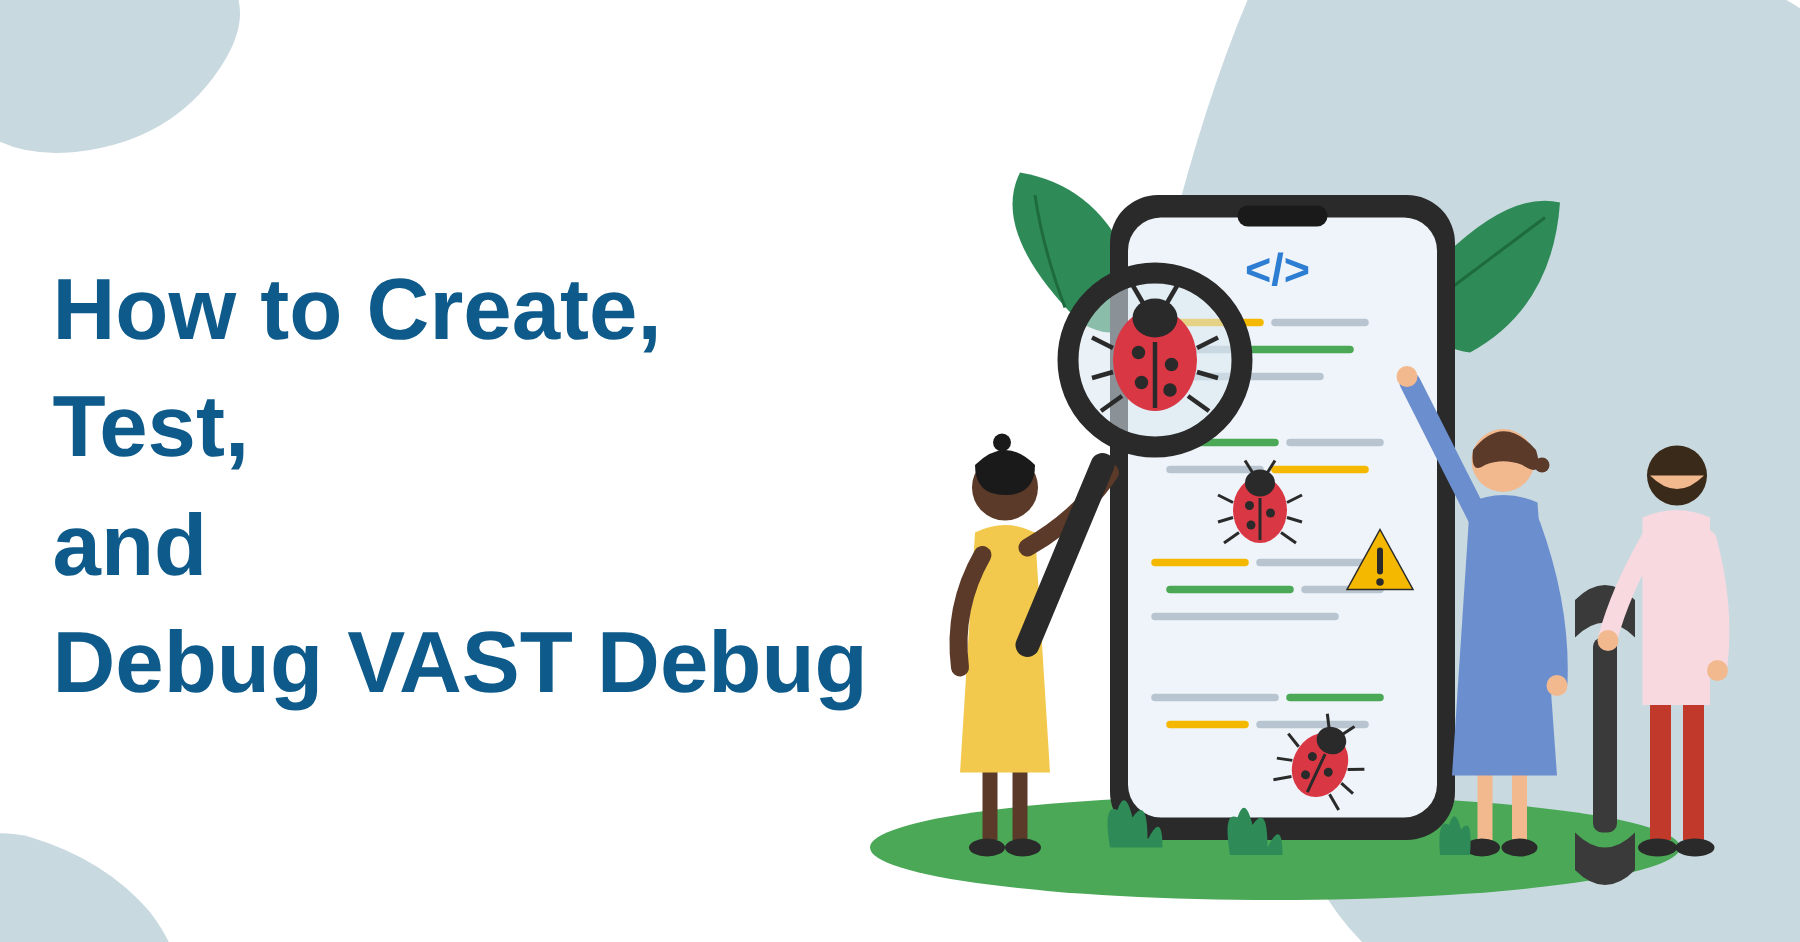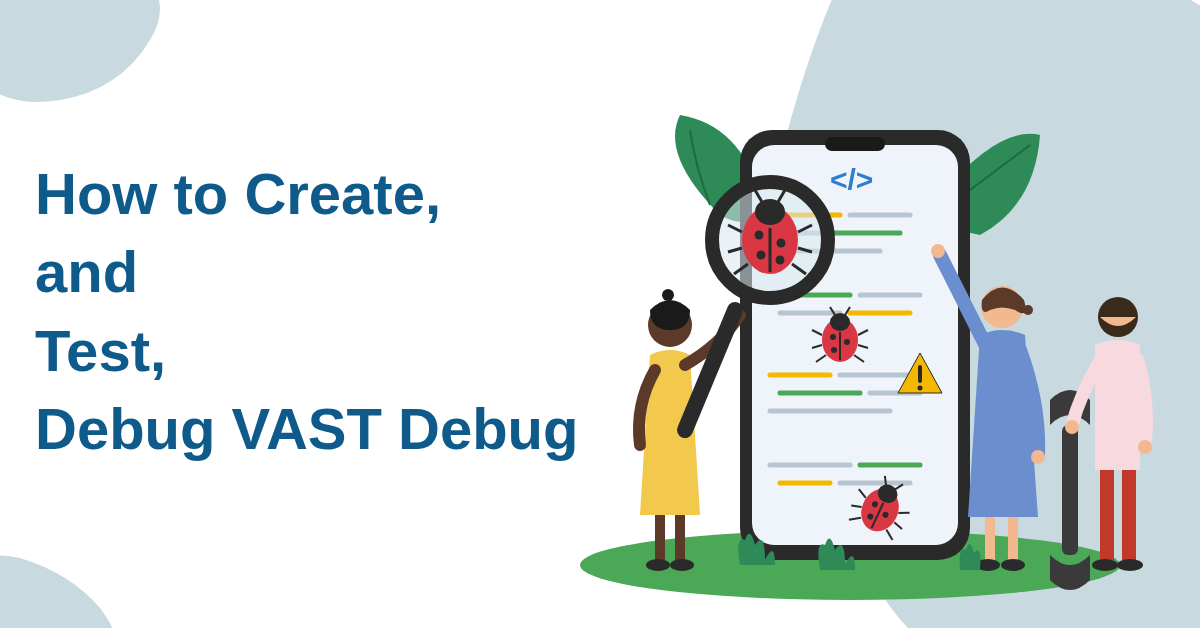--- a/index.html
+++ b/index.html
@@ -28,21 +28,21 @@
   .blob-bottom-left {
     position: absolute;
     bottom: -40px;
     left: -50px;
     width: 180px;
     height: 130px;
   }
   .heading {
     position: absolute;
     left: 35px;
-    top: 155px;
+    top: 168px;
     font-size: 58px;
     font-weight: 700;
     line-height: 1.35;
     color: #0e5a8a;
     z-index: 10;
   }
   .illustration {
     position: absolute;
     right: 40px;
     top: 95px;
@@ -61,22 +61,22 @@
 <svg class="blob-right" viewBox="0 0 720 720">
   <path d="M250,20 Q400,-20 550,40 Q720,110 720,300 L720,720 L350,720 Q280,680 260,600 Q240,500 200,420 Q150,320 180,220 Q210,100 250,20 Z" fill="#c8d9e0"></path>
 </svg>
 
 <svg class="blob-bottom-left" viewBox="0 0 180 130">
   <path d="M0,130 L0,40 Q30,10 70,20 Q120,35 150,70 Q180,110 160,130 Z" fill="#c8d9e0"></path>
 </svg>
 
 <div class="heading">
   <div>How to Create,</div>
+  <div>Test,</div>
   <div>and</div>
-  <div>Test,</div>
   <div>Debug VAST Debug</div>
 </div>
 
 <svg class="illustration" viewBox="0 0 620 510">
 
   <ellipse cx="310" cy="470" rx="270" ry="35" fill="#4aa857"></ellipse>
 
   <g>
     <path d="M180,120 Q120,60 140,20 Q200,30 220,100 Q215,140 180,120 Z" fill="#2e8b57"></path>
     <path d="M170,110 Q155,70 150,35" stroke="#1e6b3e" stroke-width="2" fill="none"></path>

